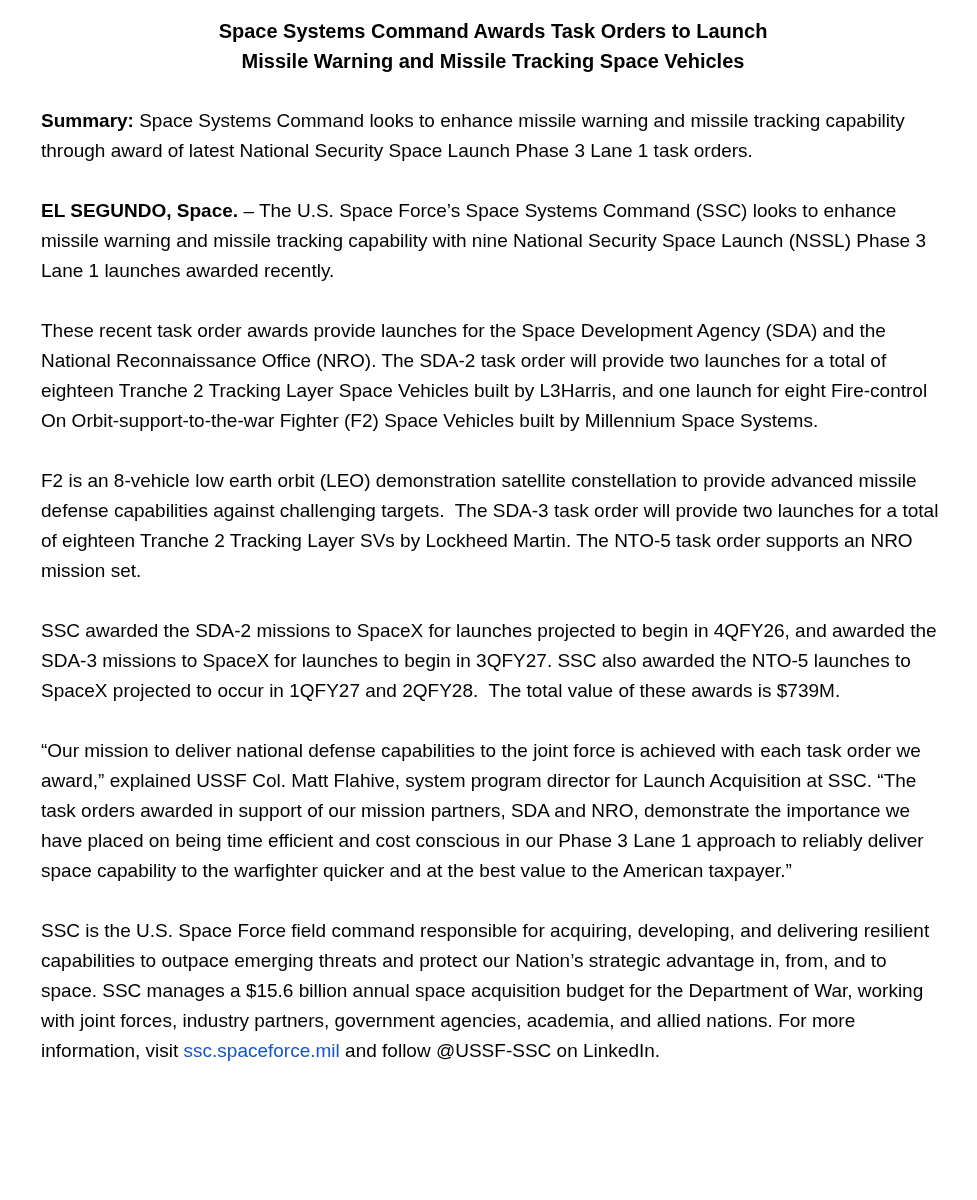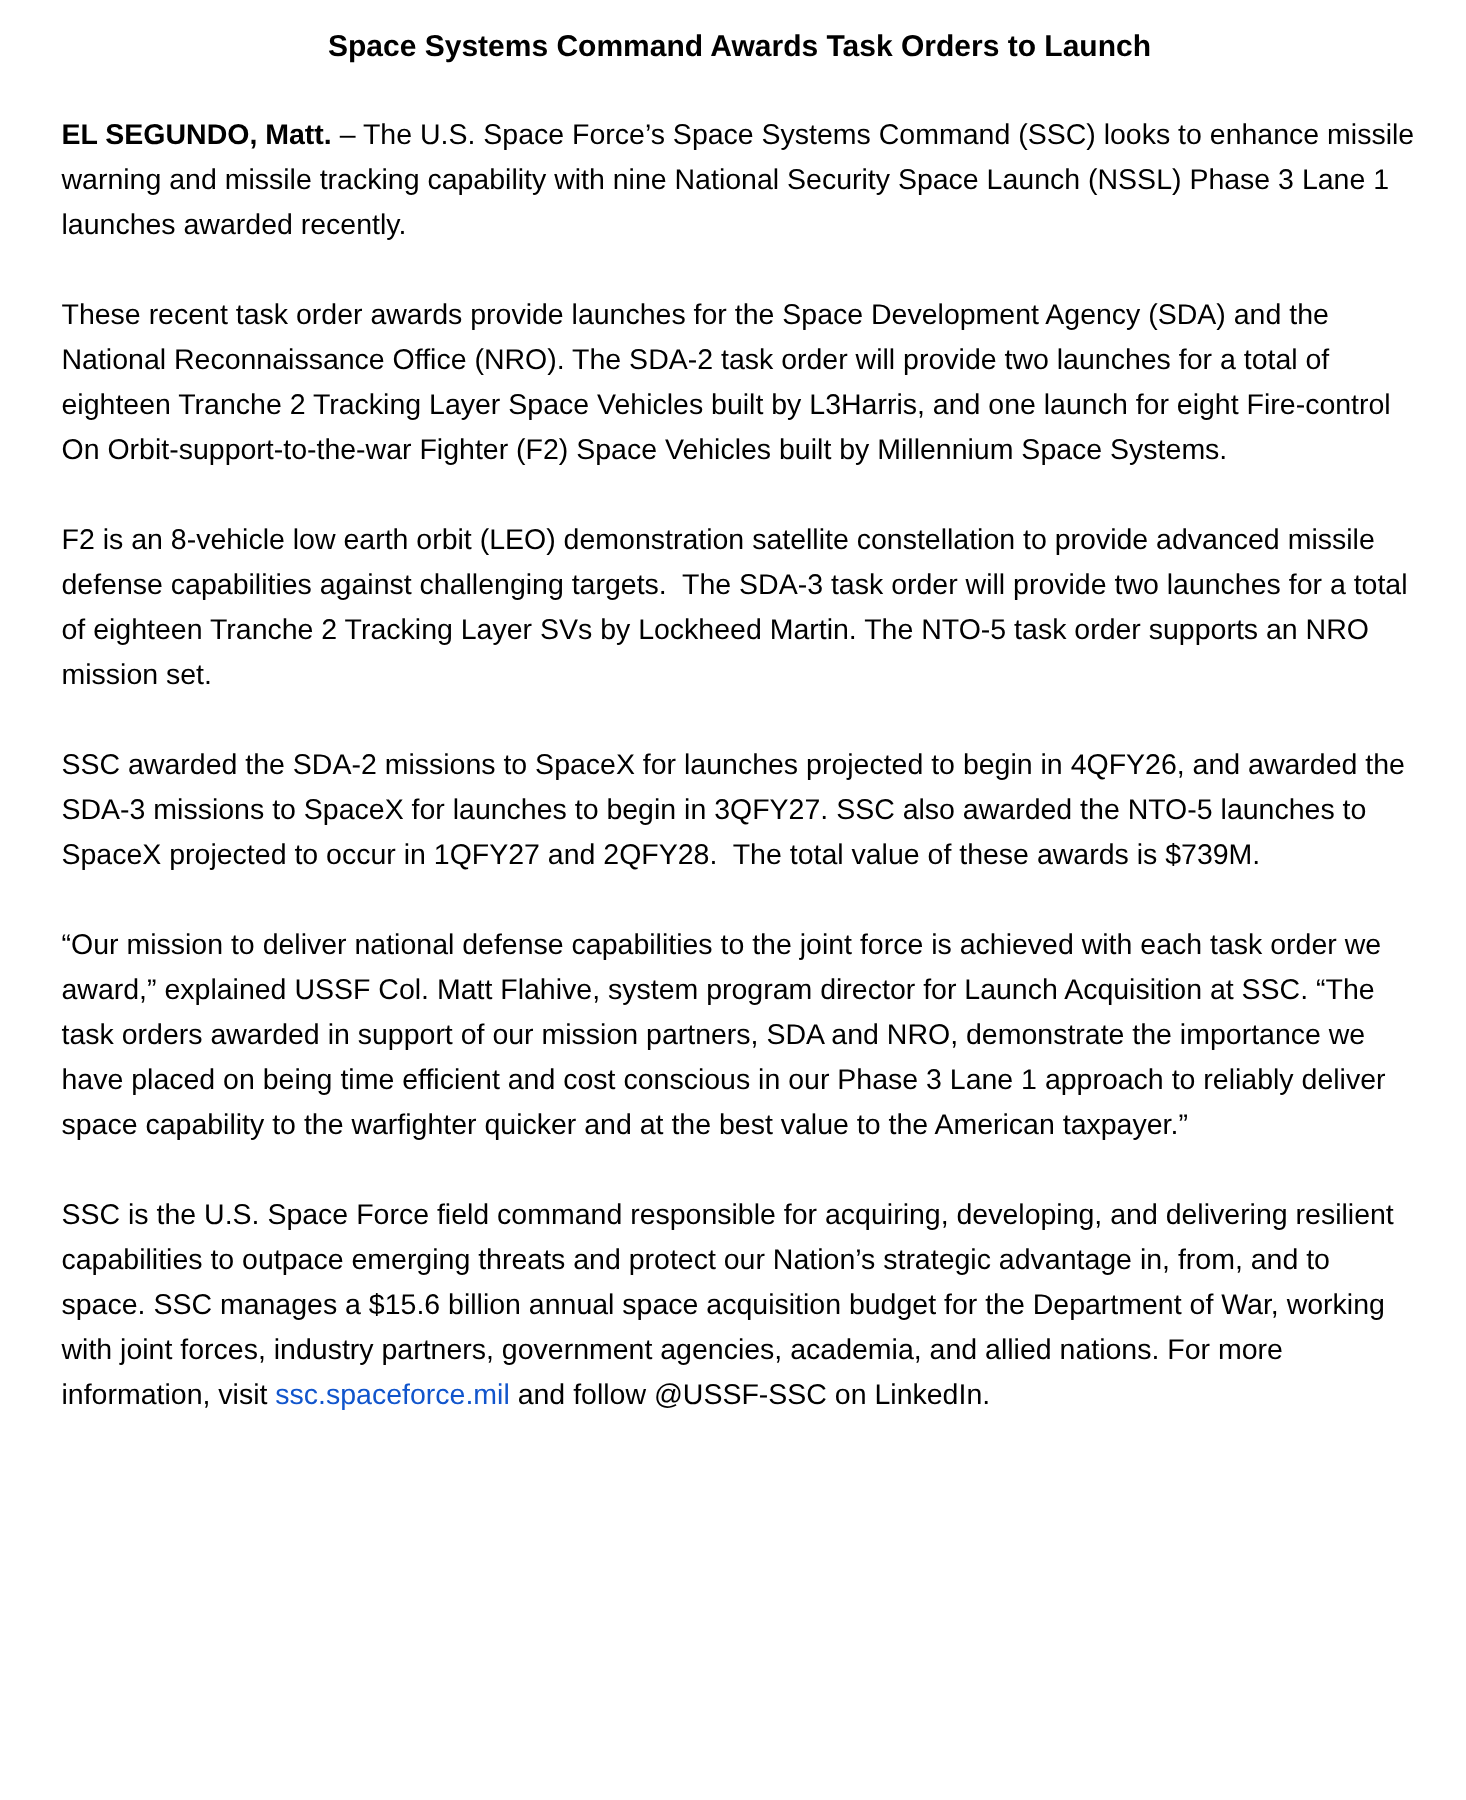--- a/index.html
+++ b/index.html
@@ -39,24 +39,26 @@
     cursor: pointer;
   }
 </style>
 </head>
 <body>
 
 <div class="page">
 
   <h1 class="doc-title">
       <span class="title-line">Space Systems Command Awards Task Orders to Launch</span>
+      <span class="title-line">Missile Warning and Missile Tracking Space Vehicles</span>
     </h1>
 
   <div class="doc">
-    <p><strong class="lead">EL SEGUNDO, Matt.</strong><span> – The U.S. Space Force’s Space Systems Command (SSC) looks to enhance missile warning and missile tracking capability with nine National Security Space Launch (NSSL) Phase 3 Lane 1 launches awarded recently.</span></p>
+    <p class="first-para"><strong class="lead">Summary:</strong><span> Space Systems Command looks to enhance missile warning and missile tracking capability through award of latest National Security Space Launch Phase 3 Lane 1 task orders.</span></p>
+    <p><strong class="lead">EL SEGUNDO, Space.</strong><span> – The U.S. Space Force’s Space Systems Command (SSC) looks to enhance missile warning and missile tracking capability with nine National Security Space Launch (NSSL) Phase 3 Lane 1 launches awarded recently.</span></p>
     <p><span>These recent task order awards provide launches for the Space Development Agency (SDA) and the National Reconnaissance Office (NRO). The SDA-2 task order will provide two launches for a total of eighteen Tranche 2 Tracking Layer Space Vehicles built by L3Harris, and one launch for eight Fire-control On Orbit-support-to-the-war Fighter (F2) Space Vehicles built by Millennium Space Systems.</span></p>
     <p><span>F2 is an 8-vehicle low earth orbit (LEO) demonstration satellite constellation to provide advanced missile defense capabilities against challenging targets.  The SDA-3 task order will provide two launches for a total of eighteen Tranche 2 Tracking Layer SVs by Lockheed Martin. The NTO-5 task order supports an NRO mission set.</span></p>
     <p><span>SSC awarded the SDA-2 missions to SpaceX for launches projected to begin in 4QFY26, and awarded the SDA-3 missions to SpaceX for launches to begin in 3QFY27. SSC also awarded the NTO-5 launches to SpaceX projected to occur in 1QFY27 and 2QFY28.  The total value of these awards is $739M.</span></p>
     <p><span>“Our mission to deliver national defense capabilities to the joint force is achieved with each task order we award,” explained USSF Col. Matt Flahive, system program director for Launch Acquisition at SSC. “The task orders awarded in support of our mission partners, SDA and NRO, demonstrate the importance we have placed on being time efficient and cost conscious in our Phase 3 Lane 1 approach to reliably deliver space capability to the warfighter quicker and at the best value to the American taxpayer.”</span></p>
     <p><span>SSC is the U.S. Space Force field command responsible for acquiring, developing, and delivering resilient capabilities to outpace emerging threats and protect our Nation’s strategic advantage in, from, and to space. SSC manages a $15.6 billion annual space acquisition budget for the Department of War, working with joint forces, industry partners, government agencies, academia, and allied nations. For more information, visit </span><a class="doc-link" style="color: rgb(17, 85, 204);">ssc.spaceforce.mil</a><span> and follow @USSF-SSC on LinkedIn.</span></p>
   </div>
 
 </div>
 
 </body></html>

